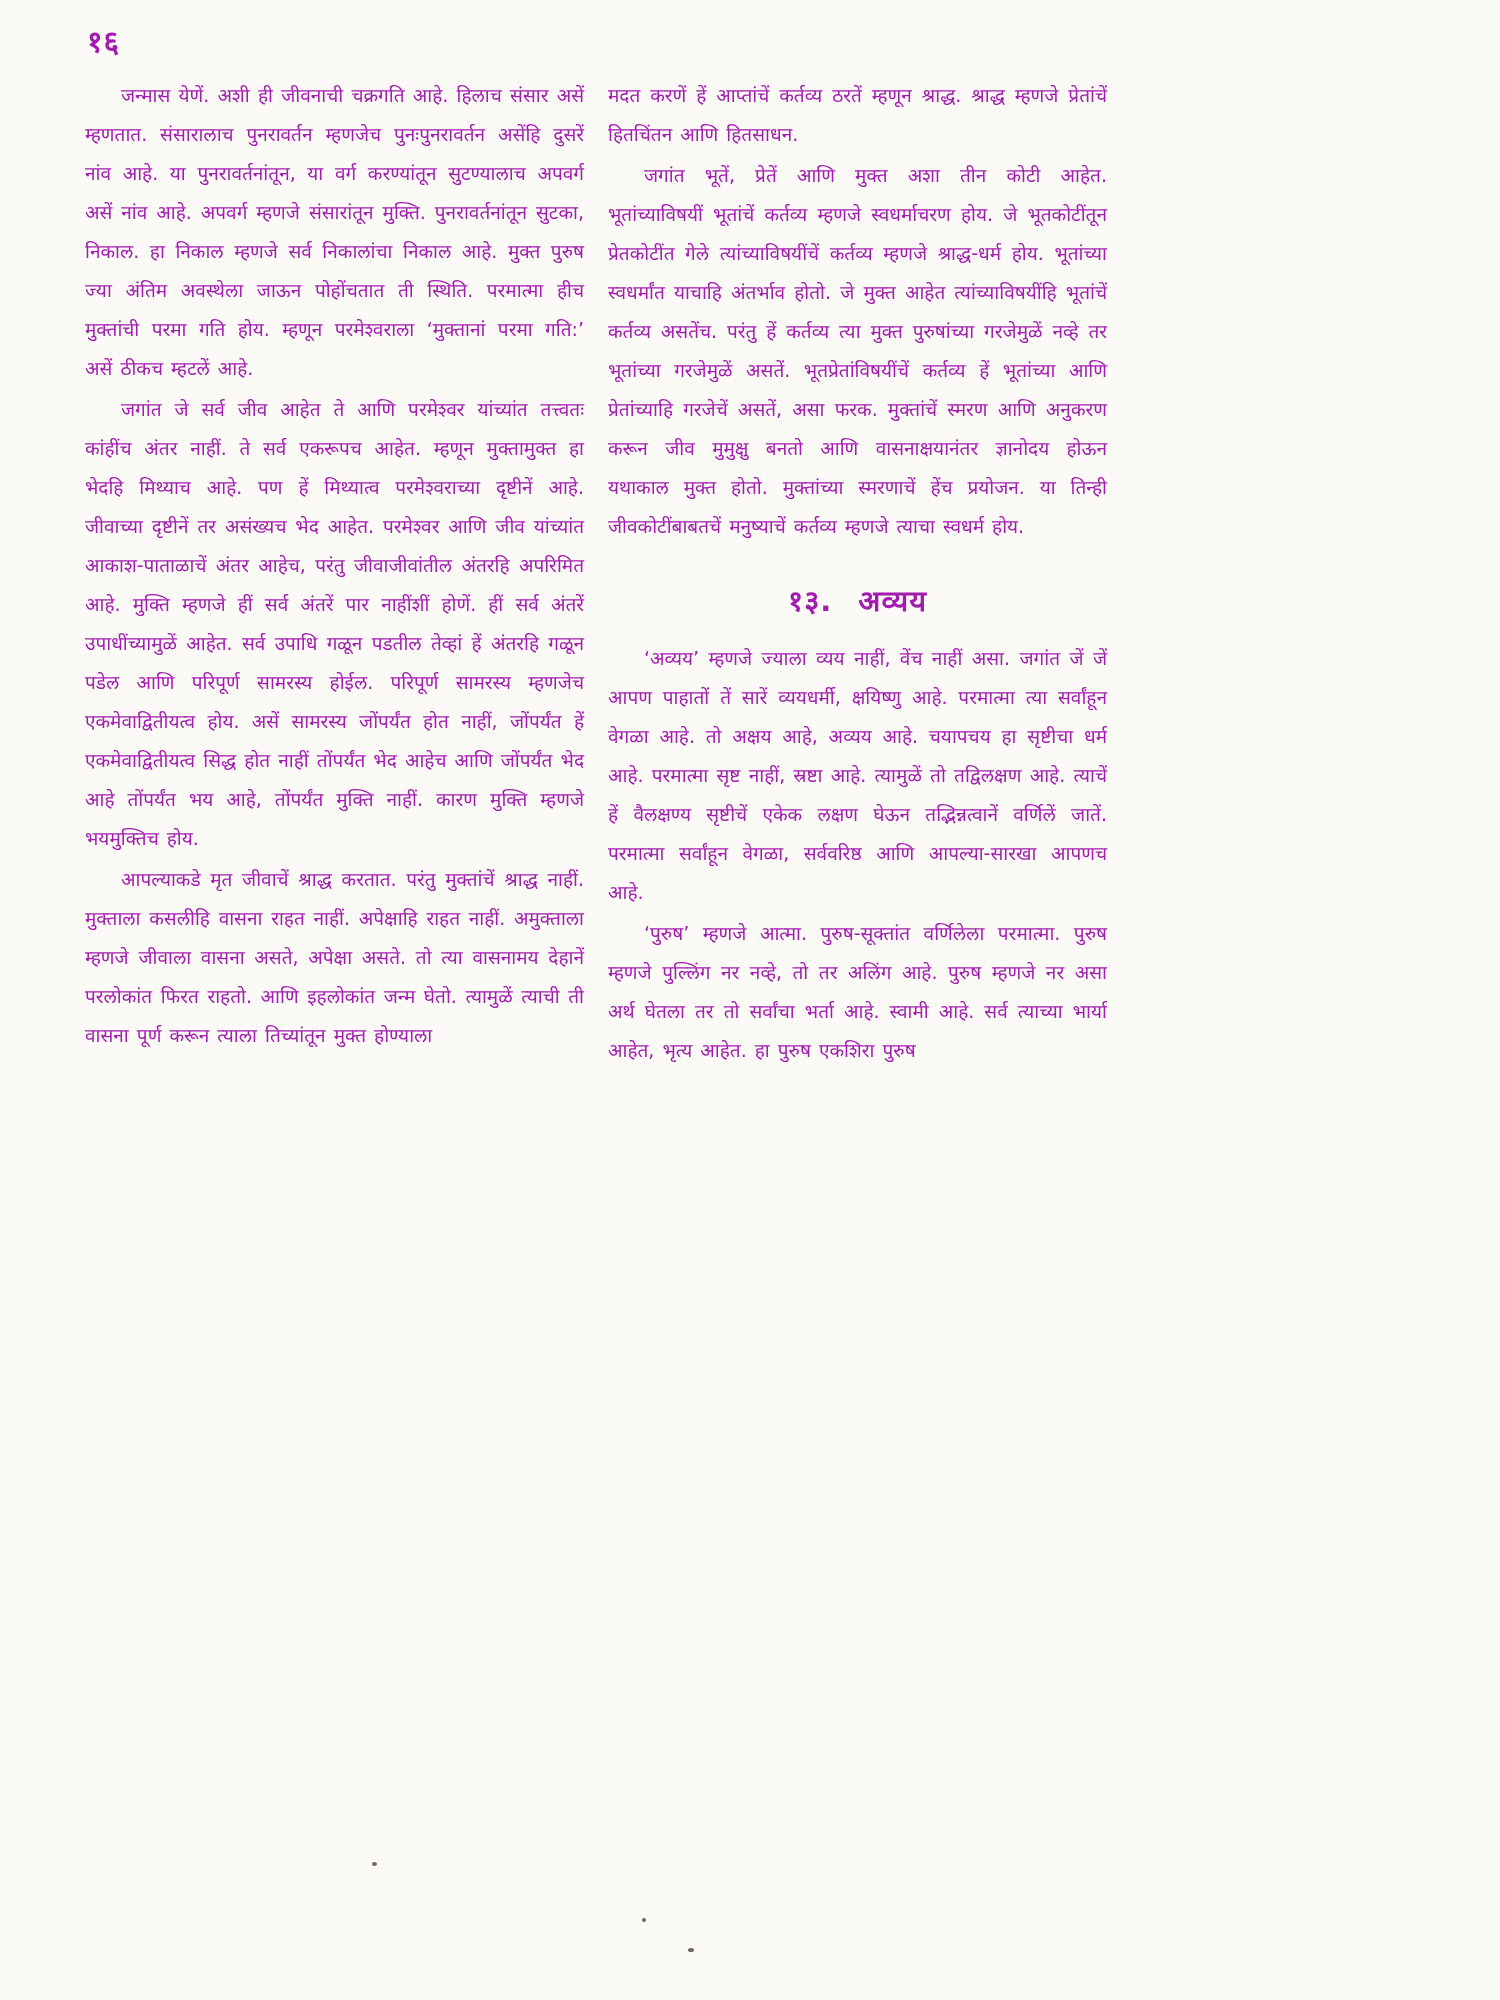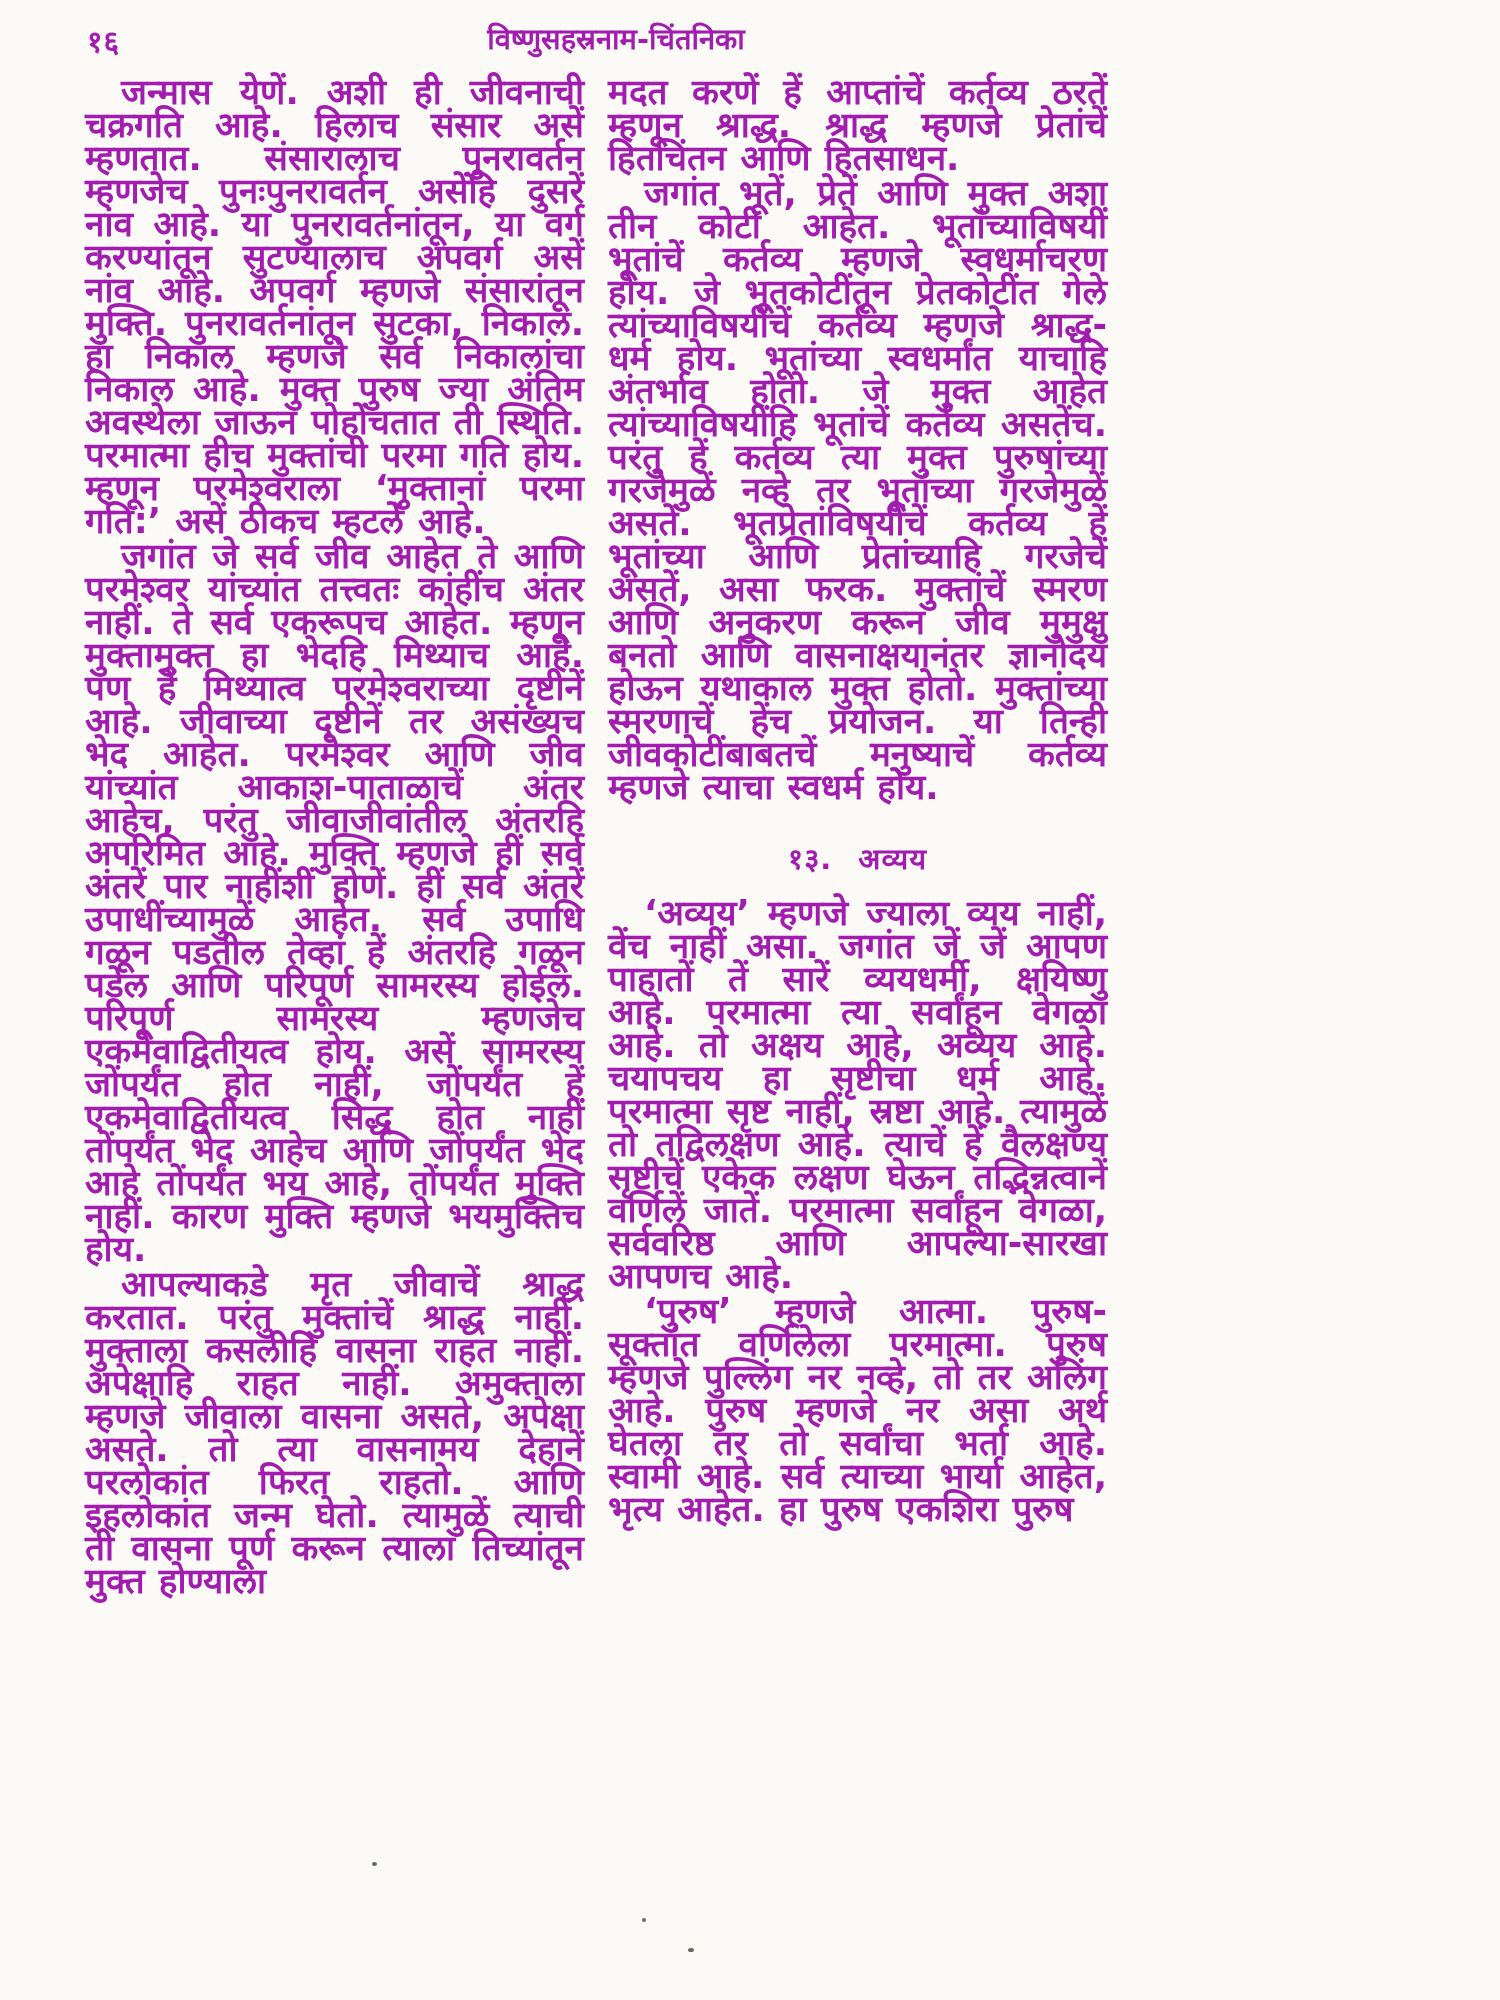--- a/index.html
+++ b/index.html
@@ -45,26 +45,25 @@
     gap: 24px;
     margin-top: 6px;
   }
   .col {
     flex: 1 1 0;
     min-width: 0;
   }
   .col p {
     margin: 0;
     padding: 0;
-    font-size: 35px;
-    line-height: 33px;
+    font-size: 19px;
+    line-height: 39px;
     text-align: justify;
     text-indent: 36px;
     word-spacing: 2px;
-    font-weight: bold;
   }
   .col p + p {
     margin-top: 2px;
   }
   .col p.no-indent {
     text-indent: 0;
   }
   .section-heading {
     text-align: center;
     font-size: 29px;
@@ -88,21 +87,20 @@
   .speck-3 { left: 688px; top: 1948px; width: 6px; height: 4px; }
 </style>
 </head>
 <body>
 
 <div class="page">
   <div class="content">
 
     <div class="page-header">
       <span class="page-number">१६</span>
-      <div class="page-title">विष्णुसहस्रनाम-चिंतनिका</div>
     </div>
 
     <div class="columns">
 
       <div class="col">
         <p>जन्मास येणें.  अशी ही जीवनाची चक्रगति आहे. हिलाच संसार असें म्हणतात.  संसारालाच पुनरावर्तन म्हणजेच पुनःपुनरावर्तन असेंहि दुसरें नांव आहे.  या पुनरावर्तनांतून, या वर्ग करण्यांतून सुटण्यालाच अपवर्ग असें नांव आहे.  अपवर्ग म्हणजे संसारांतून मुक्ति. पुनरावर्तनांतून सुटका, निकाल.  हा निकाल म्हणजे सर्व निकालांचा निकाल आहे.  मुक्त पुरुष ज्या अंतिम अवस्थेला जाऊन पोहोंचतात ती स्थिति.  परमात्मा हीच मुक्तांची परमा गति होय.  म्हणून परमेश्वराला ‘मुक्तानां परमा गति:’ असें ठीकच म्हटलें आहे.</p>
         <p>जगांत जे सर्व जीव आहेत ते आणि परमेश्वर यांच्यांत तत्त्वतः कांहींच अंतर नाहीं.  ते सर्व एकरूपच आहेत.  म्हणून मुक्तामुक्त हा भेदहि मिथ्याच आहे.  पण हें मिथ्यात्व परमेश्वराच्या दृष्टीनें आहे.  जीवाच्या दृष्टीनें तर असंख्यच भेद आहेत. परमेश्वर आणि जीव यांच्यांत आकाश-पाताळाचें अंतर आहेच, परंतु जीवाजीवांतील अंतरहि अपरिमित आहे. मुक्ति म्हणजे हीं सर्व अंतरें पार नाहींशीं होणें. हीं सर्व अंतरें उपाधींच्यामुळें आहेत. सर्व उपाधि गळून पडतील तेव्हां हें अंतरहि गळून पडेल आणि परिपूर्ण सामरस्य होईल.  परिपूर्ण सामरस्य म्हणजेच एकमेवाद्वितीयत्व होय.  असें सामरस्य जोंपर्यंत होत नाहीं, जोंपर्यंत हें एकमेवाद्वितीयत्व सिद्ध होत नाहीं तोंपर्यंत भेद आहेच आणि जोंपर्यंत भेद आहे तोंपर्यंत भय आहे, तोंपर्यंत मुक्ति नाहीं. कारण मुक्ति म्हणजे भयमुक्तिच होय.</p>
         <p>आपल्याकडे मृत जीवाचें श्राद्ध करतात.  परंतु मुक्तांचें श्राद्ध नाहीं.  मुक्ताला कसलीहि वासना राहत नाहीं. अपेक्षाहि राहत नाहीं.  अमुक्ताला म्हणजे जीवाला वासना असते, अपेक्षा असते.  तो त्या वासनामय देहानें परलोकांत फिरत राहतो. आणि इहलोकांत जन्म घेतो.  त्यामुळें त्याची ती वासना पूर्ण करून त्याला तिच्यांतून मुक्त होण्याला</p>
       </div>
 

